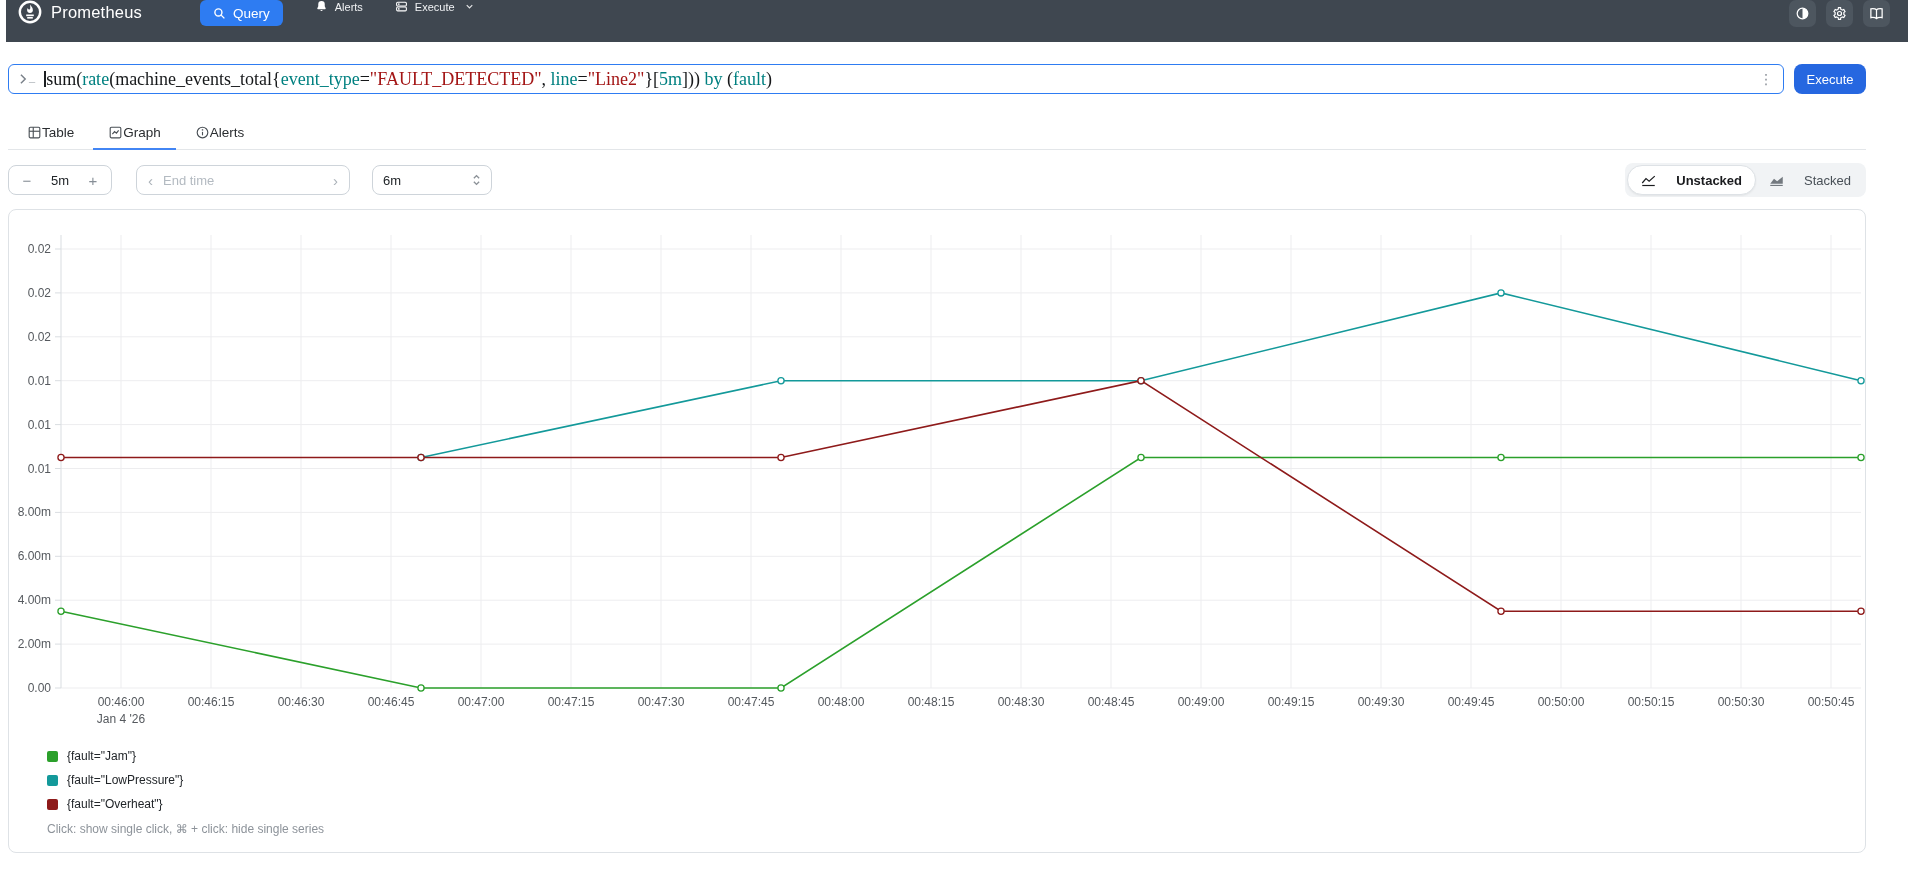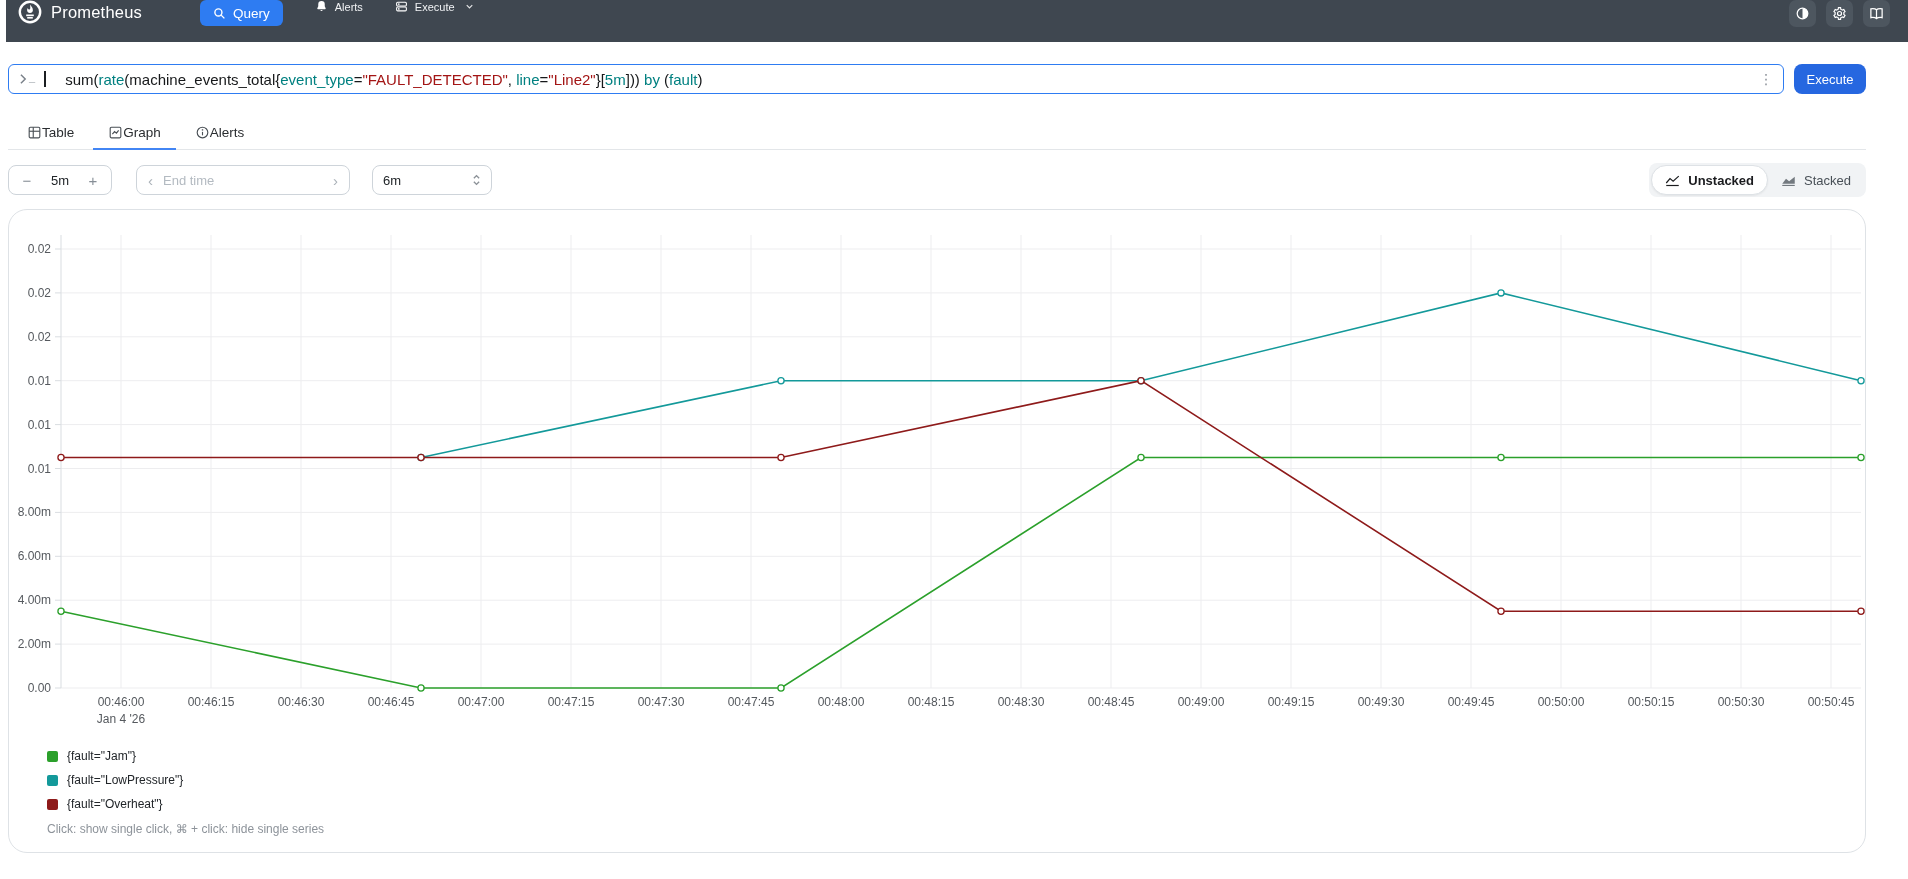--- a/index.html
+++ b/index.html
@@ -24,21 +24,21 @@
     display:flex; align-items:center; justify-content:center; color:#fff; cursor:pointer; }
   .chev{ margin-left:2px; opacity:.85; }
   
   .content{ width:1858px; margin-left:8px; }
   .query-row{ margin-top:22px; display:flex; gap:10px; }
   .query-input{ flex:1; height:30px; border:1.5px solid var(--accent); border-radius:6px;
     background:#fff; display:flex; align-items:center; padding:0 10px; }
   .prompt{ display:flex; align-items:flex-end; color:#798089; margin-right:9px; }
   .prompt u{ text-decoration:none; font-size:11px; font-weight:700; margin-left:1px; transform:translateY(-2px);}
   .caret{ width:1.5px; height:16px; background:#1b1e21; display:inline-block; margin-right:0.5px;}
-  .code{ font-family:Liberation Sans, sans-serif; font-size:15px; white-space:pre; color:#16181a;padding-left:19px; }
+  .code{ font-family:Liberation Serif, serif; font-size:18px; white-space:pre; color:#16181a; }
   .tk-name,.tk-punct{ color:#16181a; }
   .tk-func,.tk-label,.tk-keyword,.tk-duration{ color:#008080; }
   .tk-string{ color:#a31515; }
   .kebab{ margin-left:auto; color:#8a9097; font-size:14px; cursor:pointer; line-height:1; }
   .execute{ width:72px; height:30px; background:var(--execute); color:#fff; border:none;
     border-radius:8px; font-size:13px; font-family:inherit; cursor:pointer; }
   
   .tabs{ margin-top:24px; display:flex; border-bottom:1px solid #e3e6e9; }
   .tab{ display:flex; align-items:center; padding:7px 15px 9px 15px; margin-left:4px;
     font-size:13.5px; color:#2a2d30; cursor:pointer; position:relative; }
@@ -50,27 +50,27 @@
         display:flex; align-items:center; font-size:13px; color:#212529; }
   .ctl-range{ width:104px; justify-content:space-between; padding:0 11px; }
   .ctl-range .pm{ color:#868e96; font-size:15px; cursor:pointer; width:14px; text-align:center; }
   .ctl-end{ width:214px; margin-left:24px; justify-content:space-between; padding:0 11px; }
   .ctl-end .arrow{ color:#aab1b8; font-size:15px; cursor:pointer; }
   .placeholder{ color:#b3bac1; flex:1; margin-left:10px; }
   .ctl-res{ width:120px; margin-left:22px; padding:0 10px; justify-content:space-between; cursor:pointer;}
   .updown{ color:#8b9197; display:flex; flex-direction:column; line-height:6px; font-size:9px; }
   .segmented{ position:absolute; right:0; top:-1px; background:var(--seg); border-radius:8px;
     padding:2px; display:flex; height:34px; }
-  .seg-opt{ display:flex; align-items:center; gap:8px; padding:0 13px; border-radius:15px;
+  .seg-opt{ display:flex; align-items:center; gap:20px; padding:0 13px; border-radius:15px;
     font-size:13px; color:#495057; cursor:pointer; }
   .seg-opt.active{ background:#fff; border:1px solid #dee2e6; color:#1a1b1e; font-weight:700;
     box-shadow:0 1px 2px rgba(0,0,0,.06); }
   
   .panel{ margin-top:13px; width:1858px; height:644px; border:1px solid var(--panelborder);
-    border-radius:19px; background:#fff; position:relative; overflow:hidden;padding-left:9px; }
+    border-radius:8px; background:#fff; position:relative; overflow:hidden;padding-left:9px; }
   .tickx, .ticky{ font-size:12px; fill:var(--ticktext); font-family:"Liberation Sans",sans-serif; }
   .legend{ position:absolute; left:38px; top:534px; }
   .legend-item{ display:flex; align-items:center; gap:9px; height:24px; cursor:pointer; }
   .swatch{ width:11px; height:11px; border-radius:2px; display:inline-block; }
   .legend-label{ font-size:12px; color:#212529; }
   .hint{ position:absolute; left:38px; top:612px; font-size:12px; color:#8d939a; }
 </style>
 </head>
 <body>
 

